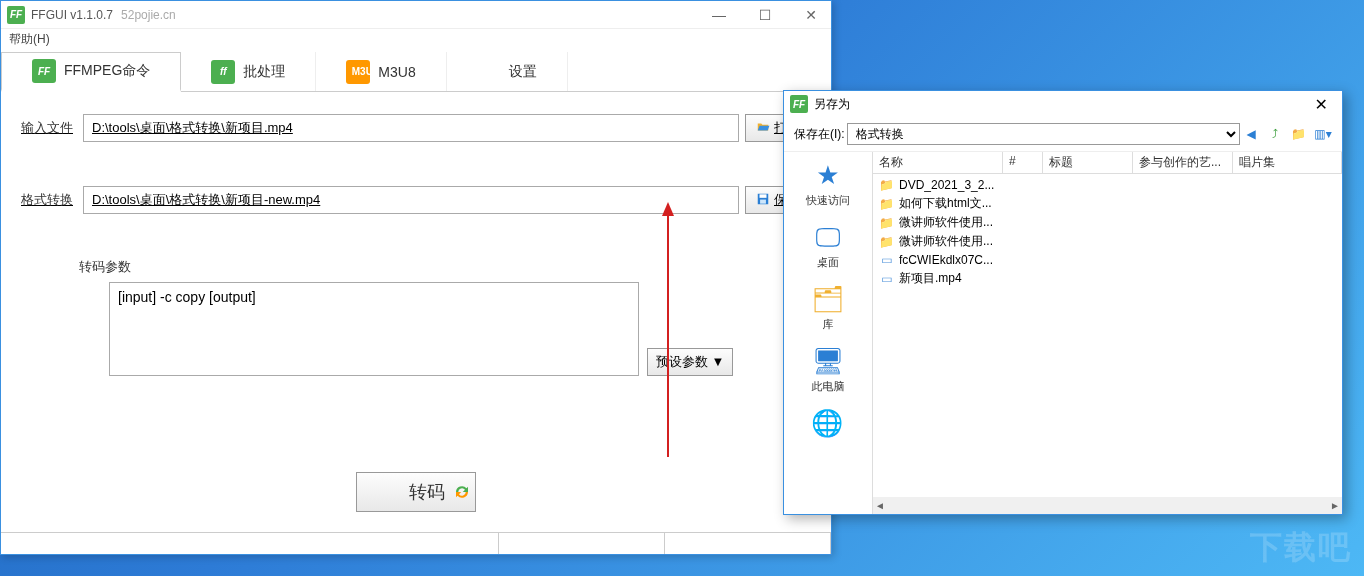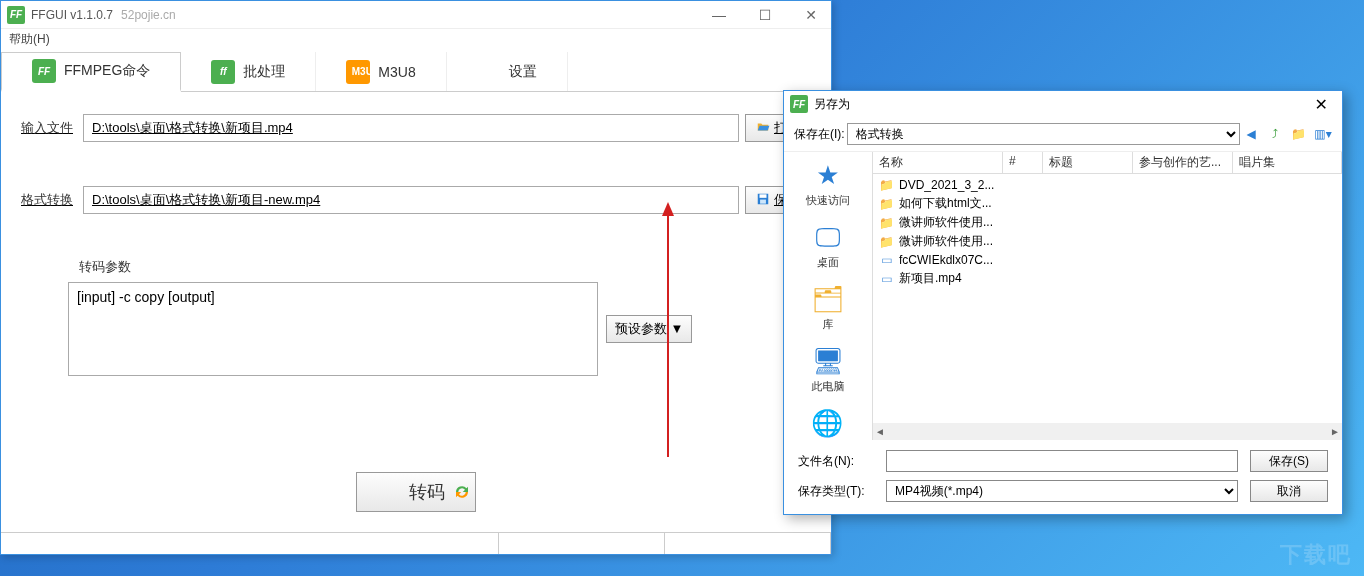--- a/index.html
+++ b/index.html
@@ -23,21 +23,21 @@
   .ico-m3u { background: #ff9800; font-size: 8px; padding-left: 8px; }
   .ico-gear { background: none; color: #1976d2; font-size: 20px; }
 
   .form { padding: 22px 20px 0 20px; }
   .row { display: flex; align-items: center; margin-bottom: 44px; gap: 6px; text-decoration: underline; }
   .row label { width: 56px; font-size: 13px; color: #333; }
   .row input { flex: 1; height: 28px; padding: 2px 8px; font-size: 13px; border: 1px solid #aaa; background: #fff; }
   .row .btn { height: 28px; padding: 0 10px; font-size: 13px; border: 1px solid #999; background: linear-gradient(#fdfdfd,#e8e8e8); display: flex; align-items: center; gap: 4px; cursor: default; }
   .open-ico svg, .save-ico svg { width: 14px; height: 14px; }
   .params-label { font-size: 13px; margin-left: 58px; margin-bottom: 6px; color: #333; }
-  .params-wrap { display: flex; align-items: center; margin-left: 47px; }
+  .params-wrap { display: flex; align-items: flex-end; margin-left: 88px; }
   .params { width: 530px; height: 94px; border: 1px solid #aaa; padding: 6px 8px; font-size: 14px; resize: none; }
   .preset { height: 28px; padding: 0 8px; font-size: 13px; border: 1px solid #999; background: linear-gradient(#fdfdfd,#e8e8e8); margin-left: 8px; }
   .bigbtn { margin: 96px auto 0 auto; width: 120px; height: 40px; border: 1px solid #999; background: linear-gradient(#fdfdfd,#e8e8e8); display: flex; align-items: center; justify-content: center; gap: 8px; font-size: 18px; color: #333; padding-left: 48px; }
   .cycle { display: inline-block; width: 18px; height: 18px; position: relative; }
   .cycle svg { width: 18px; height: 18px; }
 
   .arrow { position: absolute; left: 657px; top: 201px; pointer-events: none; }
 
   .statusbar { position: absolute; bottom: 0; left: 0; right: 0; height: 22px; border-top: 1px solid #ccc; display: flex; }
   .statusbar > div { border-right: 1px solid #ccc; height: 100%; }
@@ -65,21 +65,21 @@
   .folder-ic { color: #f9c940; }
   .file-ic { color: #4a90d9; }
   .hscroll { height: 17px; background: #f0f0f0; display: flex; align-items: center; justify-content: space-between; padding: 0 2px; color: #666; font-size: 10px; }
 
   .dlg-bottom { padding: 10px 14px 12px 14px; display: flex; flex-direction: column; gap: 8px; font-size: 12px; }
   .brow { display: flex; align-items: center; gap: 12px; }
   .brow label { width: 76px; }
   .brow select, .brow .combo { flex: 1; height: 22px; border: 1px solid #888; font-size: 12px; padding: 0 4px; background: #fff; }
   .brow button { width: 78px; height: 22px; font-size: 12px; border: 1px solid #888; background: linear-gradient(#fdfdfd,#e8e8e8); cursor: default; }
 
-  .watermark { position: absolute; right: 12px; bottom: 6px; font-size: 22px; color: rgba(255,255,255,.18); font-weight: bold; letter-spacing: 2px; pointer-events: none; }
+  .watermark { position: absolute; right: 12px; bottom: 6px; font-size: 32px; color: rgba(255,255,255,.18); font-weight: bold; letter-spacing: 2px; pointer-events: none; }
 </style>
 </head>
 <body>
 
 <div class="win">
   <div class="titlebar">
     <span class="ff-badge">FF</span>
     <span>FFGUI v1.1.0.7</span>
     <span class="title-sub">52pojie.cn</span>
     <div class="winbtns">
@@ -244,27 +244,15 @@
           </div>
         </div>
       <div class="hscroll">
           <span>◄</span>
           <span style="flex:1"></span>
           <span>►</span>
         </div>
     </div>
   </div>
 
-  <div class="dlg-bottom">
-    <div class="brow">
-      <label>文件名(N):</label>
-      <input class="combo" type="text" value="" style="">
-      <button>保存(S)</button>
-    </div>
-    <div class="brow">
-      <label>保存类型(T):</label>
-      <select><option>MP4视频(*.mp4)</option></select>
-      <button>取消</button>
-    </div>
-  </div>
 </div>
 
 <div class="watermark">下载吧</div>
 
 </body></html>

